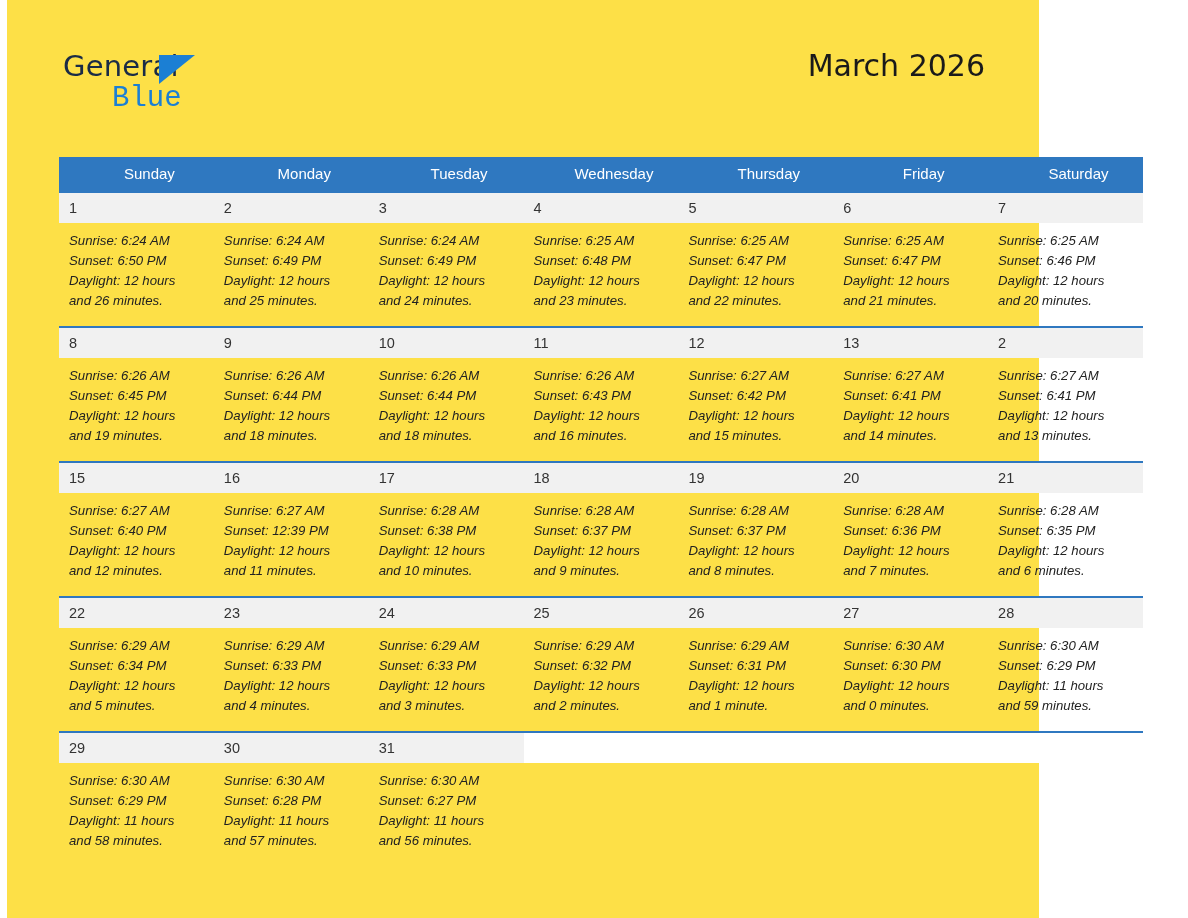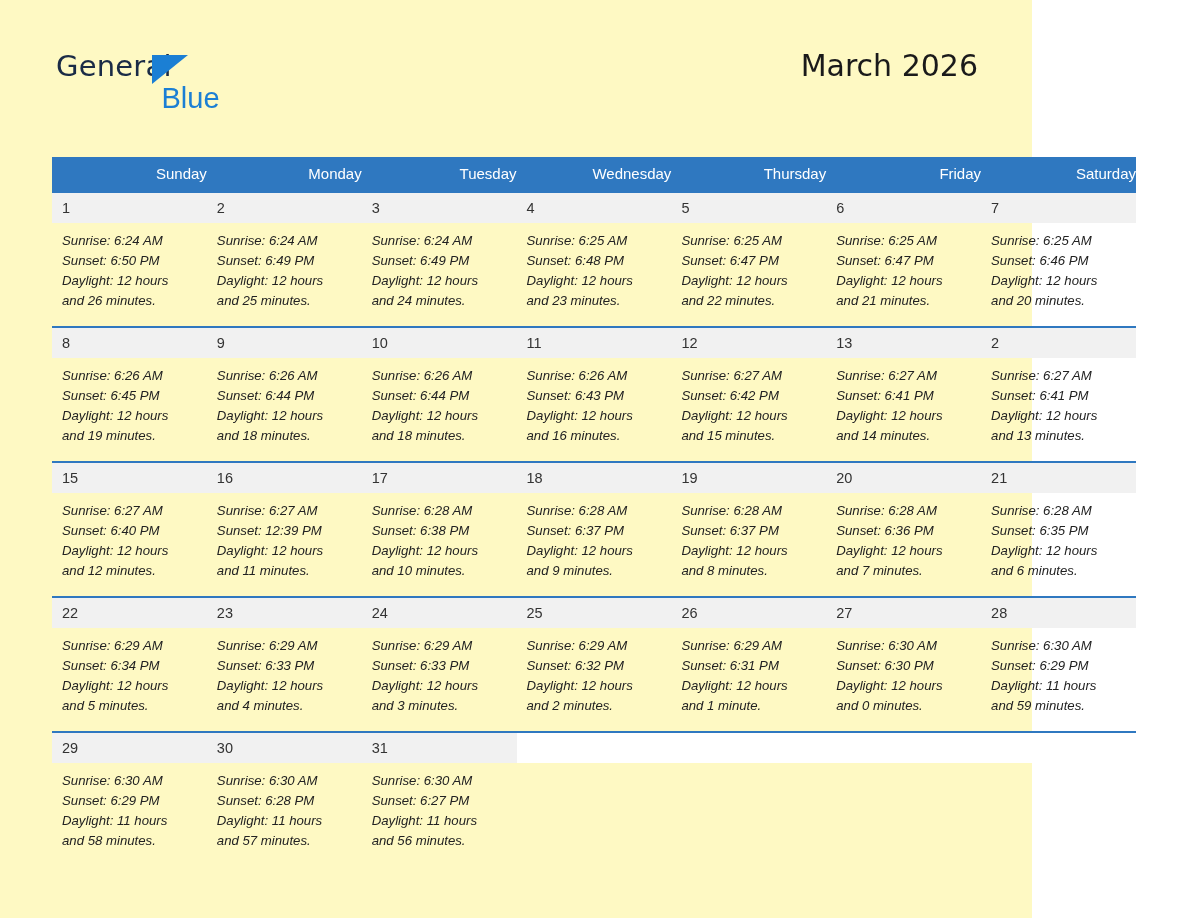--- a/index.html
+++ b/index.html
@@ -8,21 +8,22 @@
     padding: 0;
     width: 1188px;
     height: 918px;
     background: #ffffff;
     font-family: "Liberation Sans", sans-serif;
   }
   .page {
     position: relative;
     width: 1032px;
     height: 918px;
-    background: #fef9c3;
+    background: #fde047;
+    margin-left: 7px;
   }
   
   .header {
     position: relative;
     height: 110px;
     padding: 48px 52px 0 52px;
   }
   .logo {
     position: absolute;
     left: 56px;
@@ -37,23 +38,22 @@
     line-height: 1;
     font-family: "DejaVu Sans", sans-serif;
     font-weight: 400;
   }
   .logo-blue {
     font-size: 29px;
     color: #1b7fd4;
     line-height: 1;
     margin-left: 49px;
     margin-top: 3px;
-    font-family: Liberation Sans, sans-serif;
+    font-family: Liberation Mono, monospace;
     font-weight: 400;
-    text-align: center;
   }
   .logo-tri {
     position: absolute;
     left: 96px;
     top: 3px;
     width: 0;
     height: 0;
     border-left: 36px solid #1b7fd4;
     border-bottom: 29px solid transparent;
   }
@@ -81,21 +81,21 @@
     top: 157px;
     width: 1084px;
     border-collapse: collapse;
     table-layout: fixed;
   }
   .calendar th {
     background: #2f78c0;
     color: #ffffff;
     font-size: 15px;
     font-weight: normal;
-    text-align: right;
+    text-align: center;
     padding: 8px 0 9px 26px;
     border: none;
     font-family: "Liberation Sans", sans-serif;
   }
   .calendar td {
     width: 154.85px;
     height: 135px;
     vertical-align: top;
     border-top: 2px solid #2f78c0;
     padding: 0;

